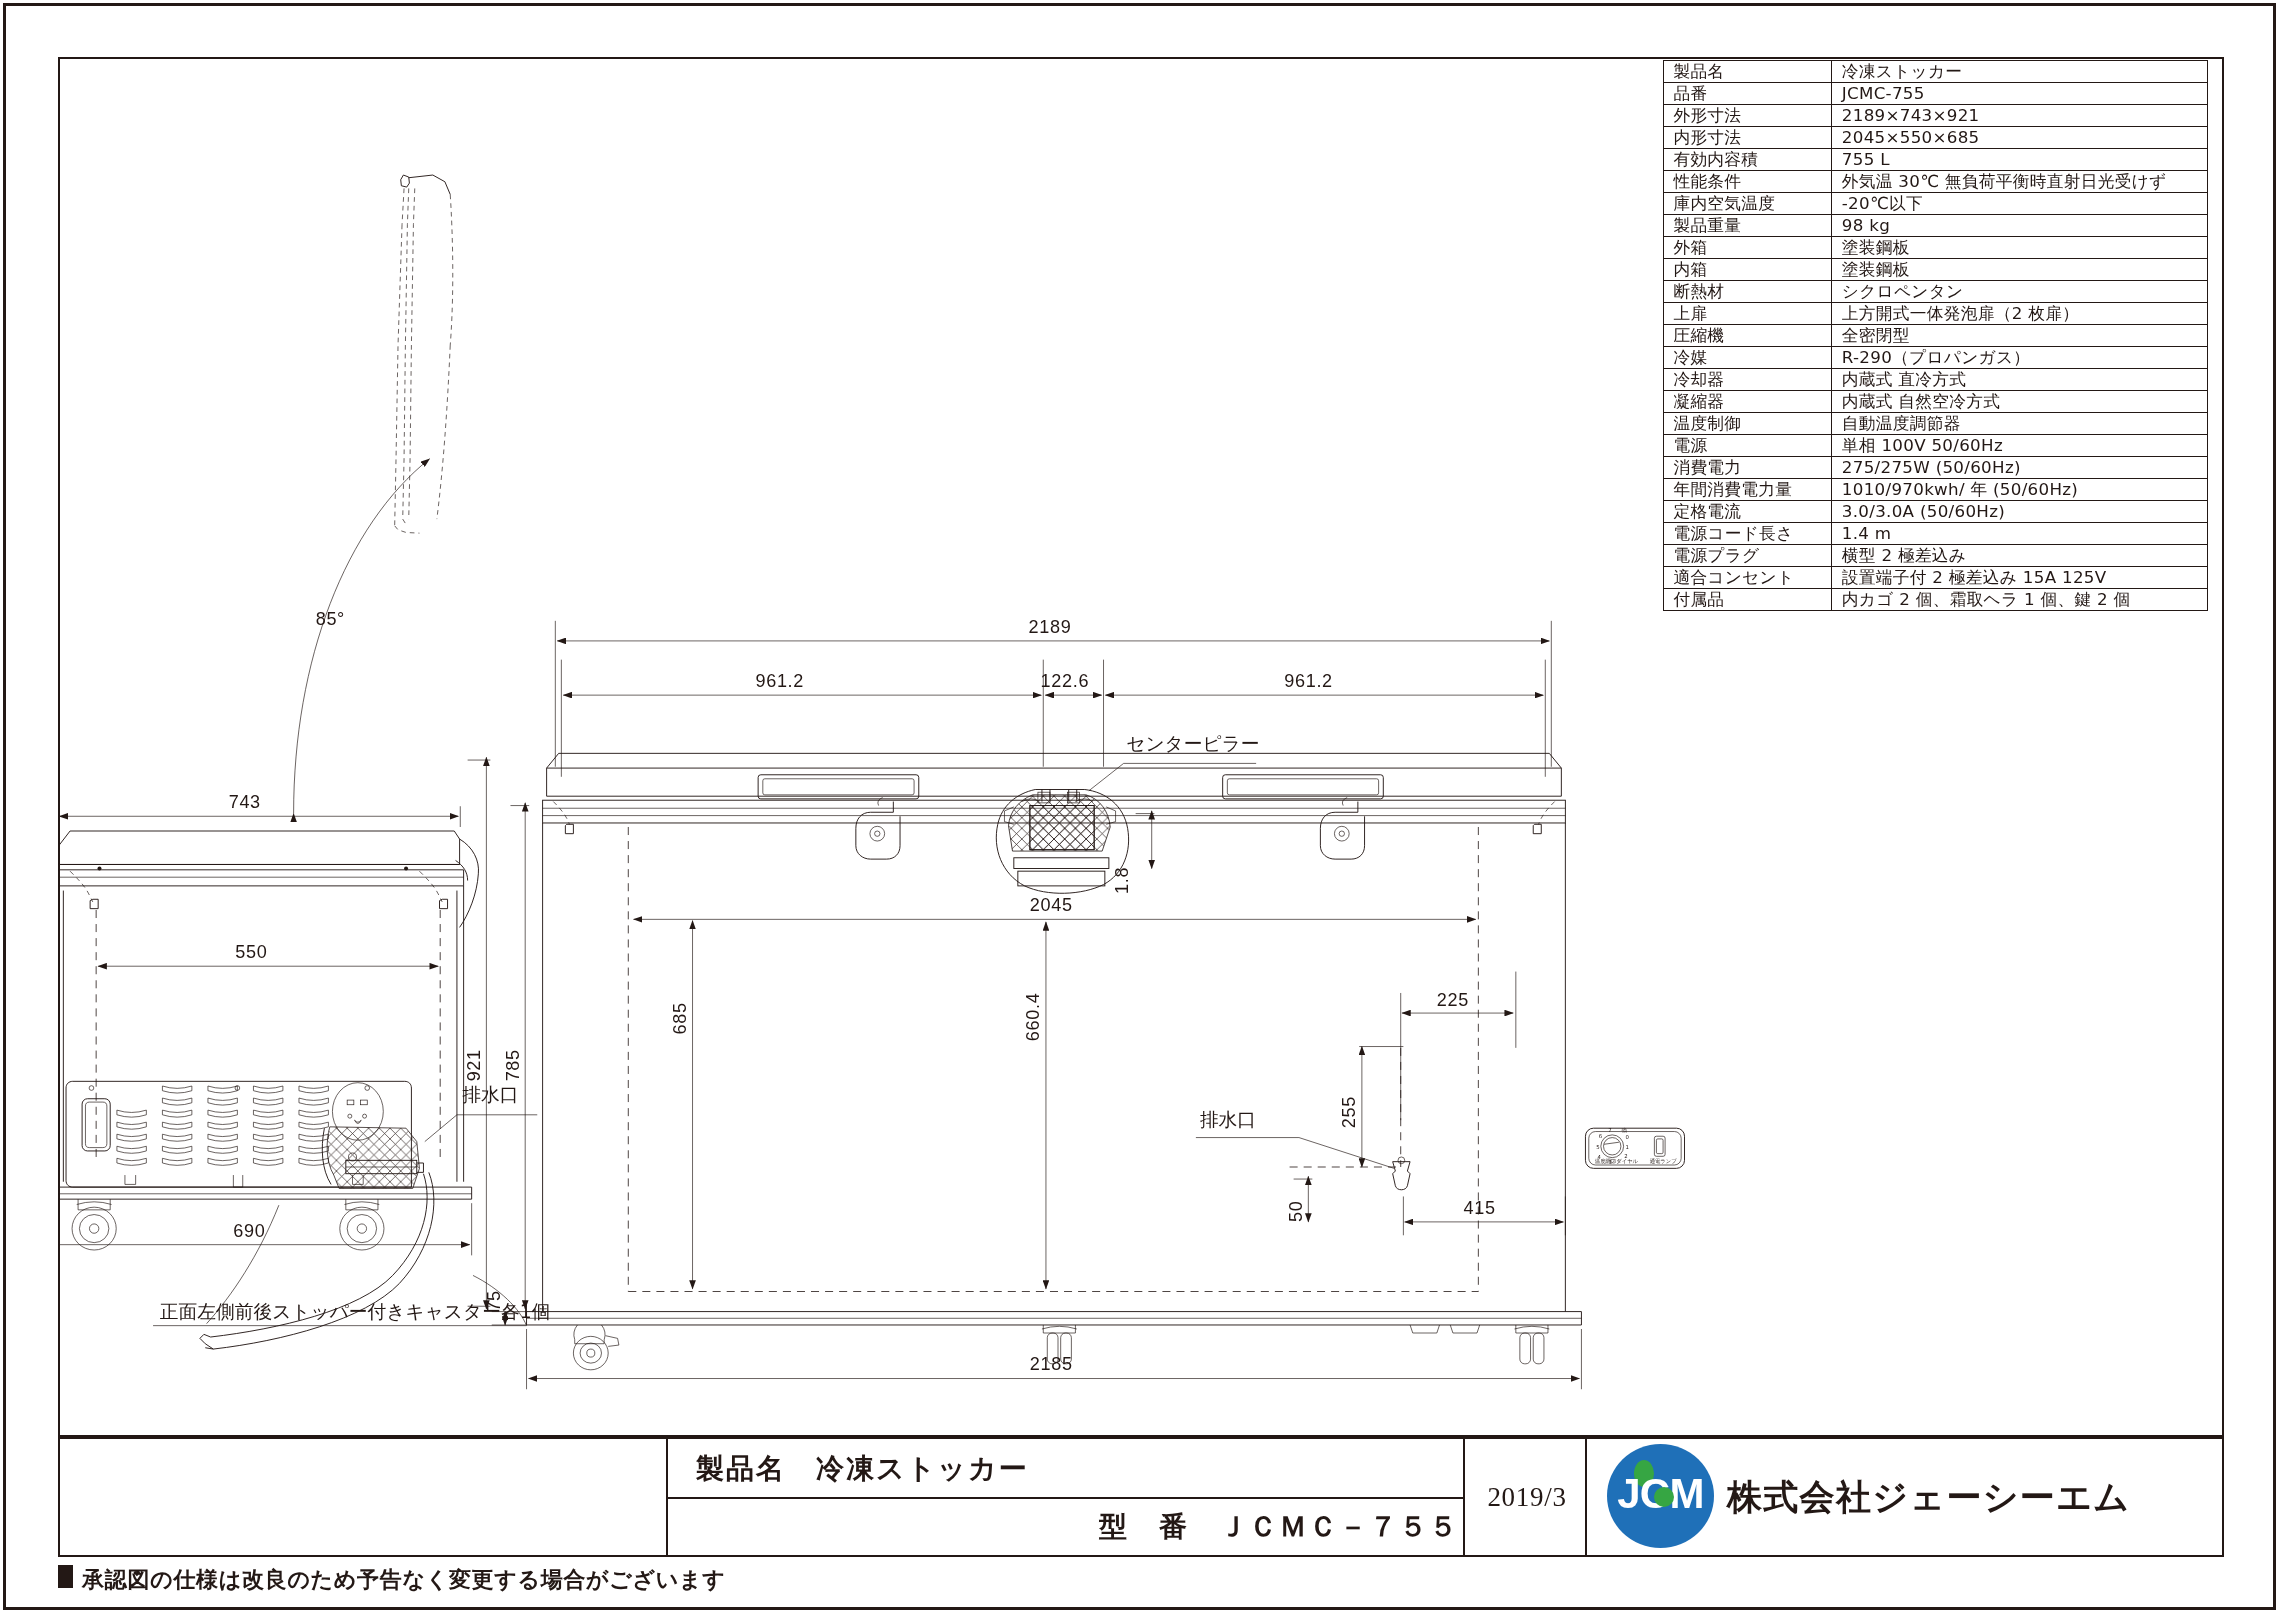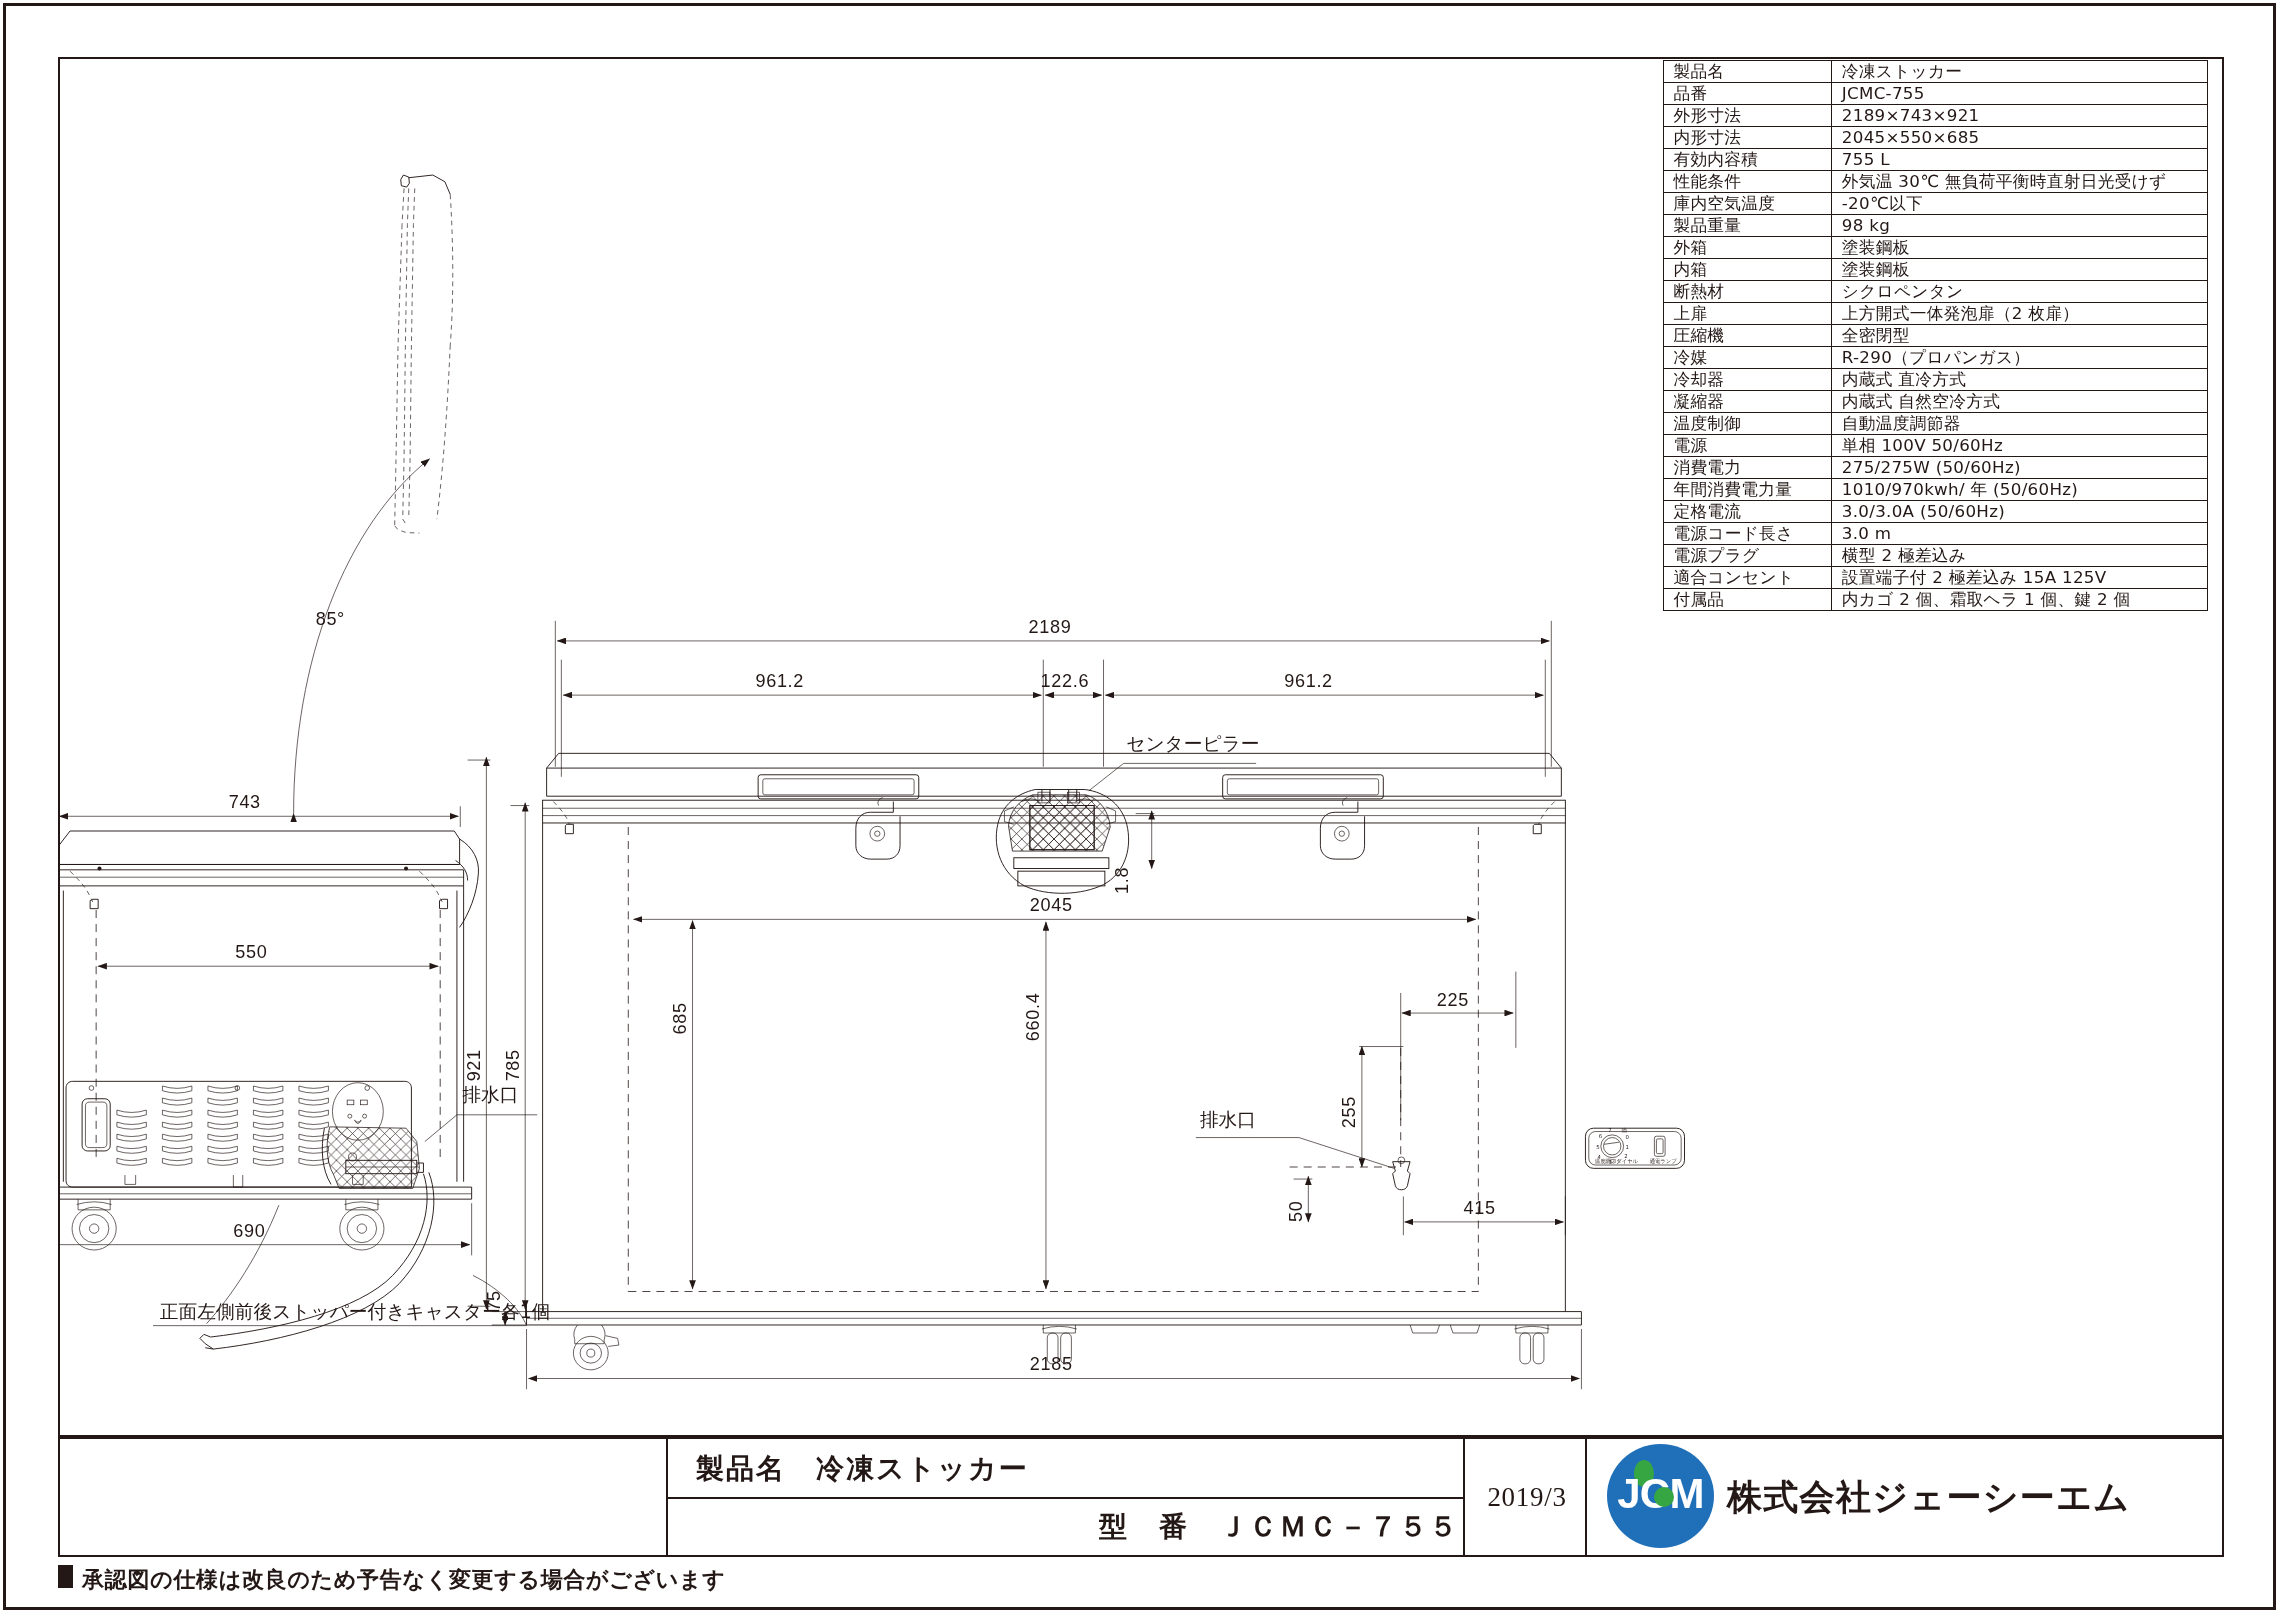--- a/index.html
+++ b/index.html
@@ -559,21 +559,21 @@
         <tr>
           <td class="k">年間消費電力量</td>
           <td class="v">1010/970kwh/ 年 (50/60Hz)</td>
         </tr>
         <tr>
           <td class="k">定格電流</td>
           <td class="v">3.0/3.0A (50/60Hz)</td>
         </tr>
         <tr>
           <td class="k">電源コード長さ</td>
-          <td class="v">3.0 m</td>
+          <td class="v">1.4 m</td>
         </tr>
         <tr>
           <td class="k">電源プラグ</td>
           <td class="v">横型  2 極差込み</td>
         </tr>
         <tr>
           <td class="k">適合コンセント</td>
           <td class="v">設置端子付  2 極差込み 15A 125V</td>
         </tr>
         <tr>

